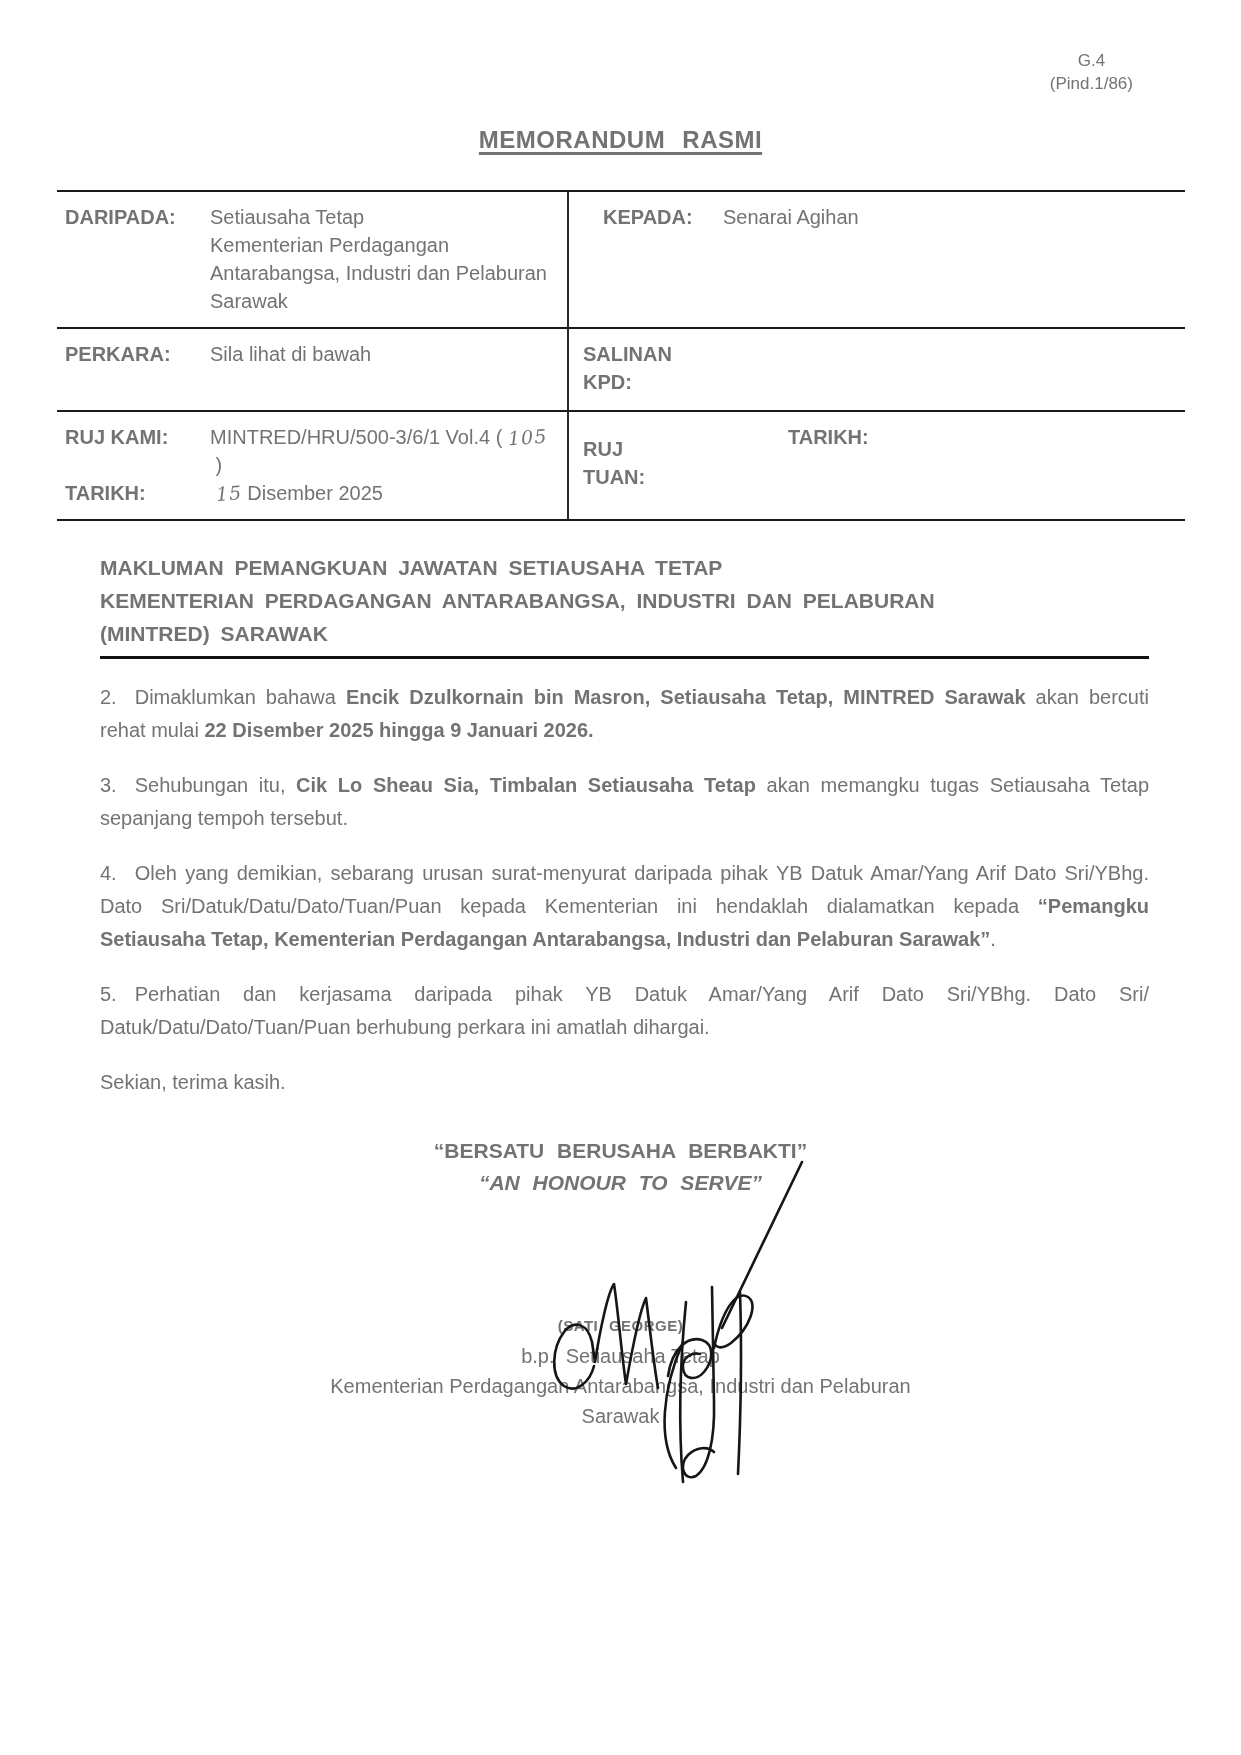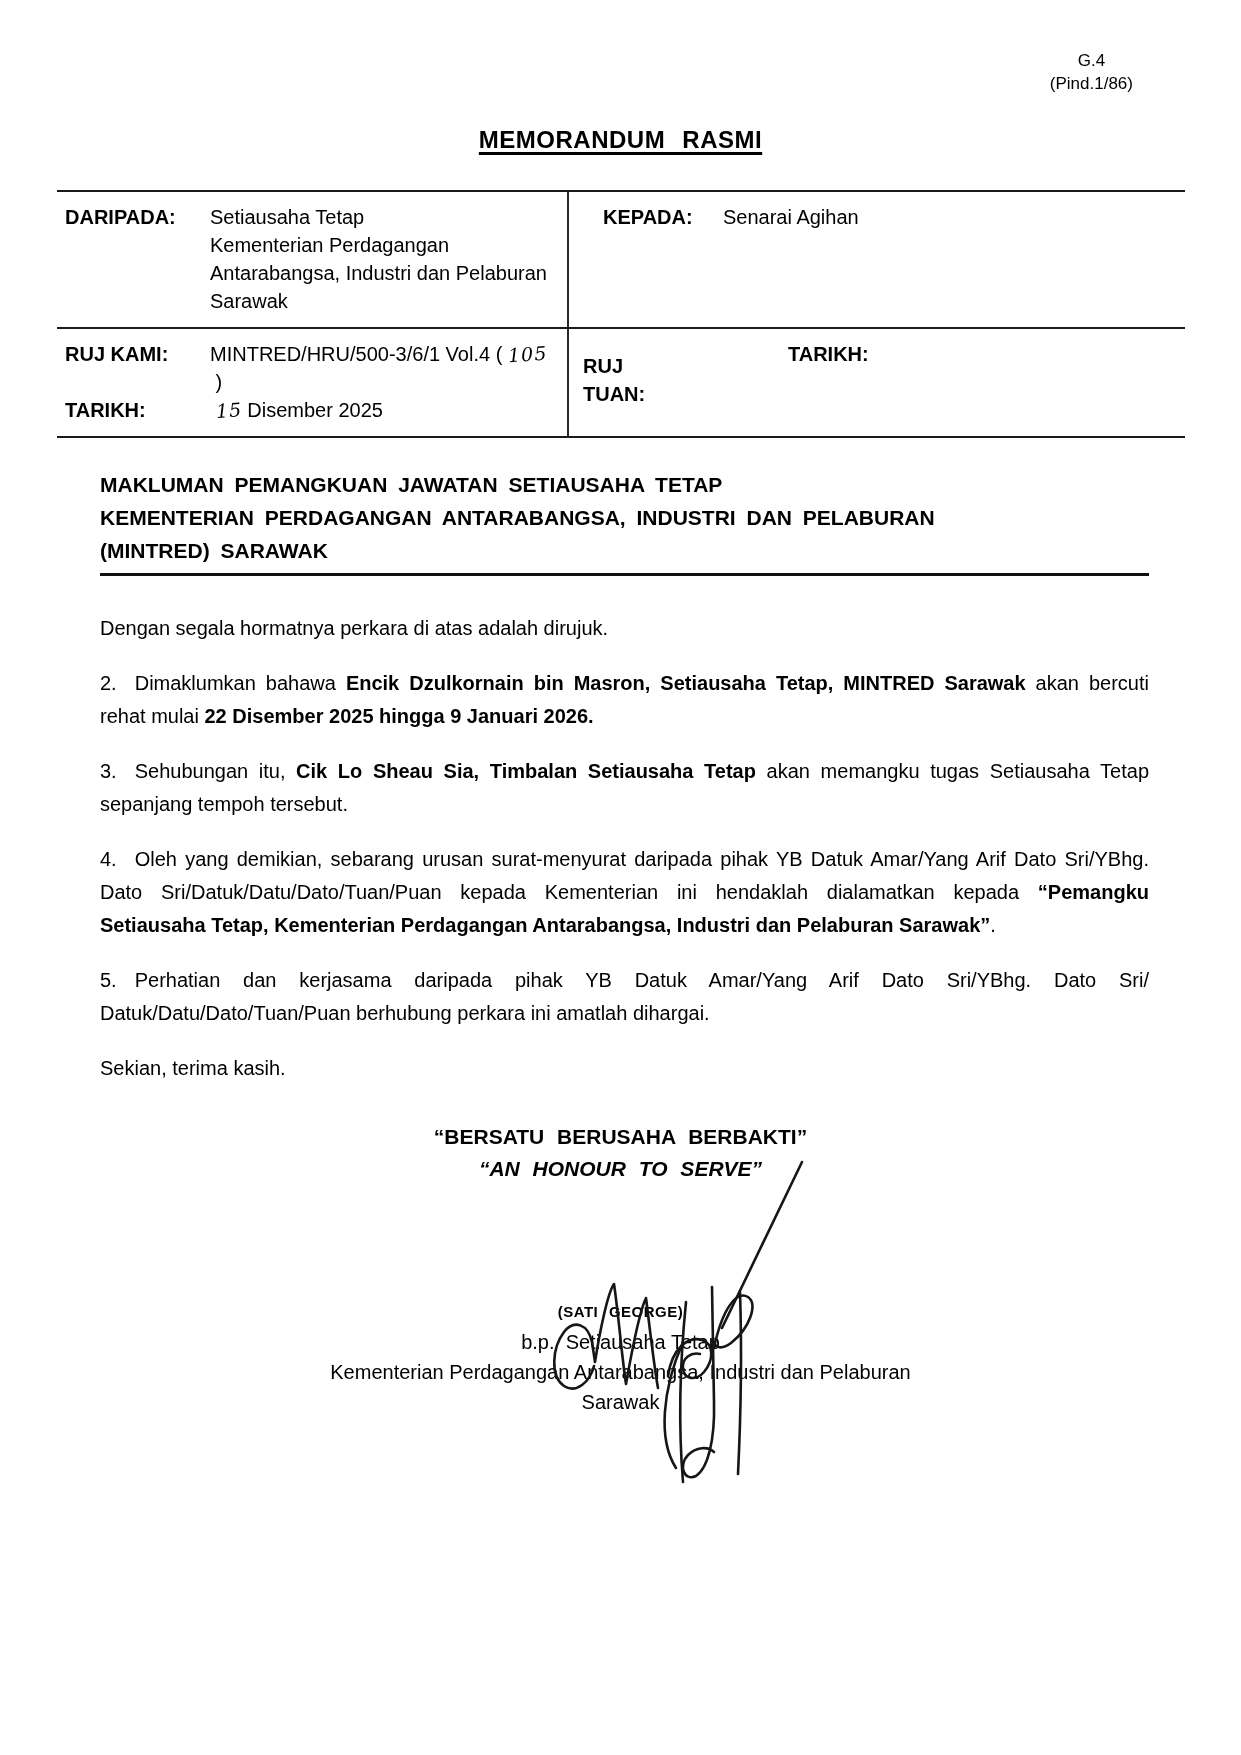--- a/index.html
+++ b/index.html
@@ -1,21 +1,21 @@
 <!DOCTYPE html>
 <html><head>
 <meta charset="utf-8">
 <style>
   * { margin:0; padding:0; box-sizing:border-box; }
   html,body { background:#ffffff; }
   .page {
     position:relative;
     width:1241px; height:1755px;
     background:#ffffff;
-    color:#000000;
+    color:#737373;
     font-family:"Liberation Sans","DejaVu Sans",sans-serif;
     font-size:20px;
     overflow:hidden;
   }
   
   .form-code-wrap { padding-top:50px; padding-right:108px; text-align:right; }
   .form-code-inner { display:inline-block; text-align:center; font-size:17px; line-height:1.35; }
   
   .memo-title {
     margin-top:30px; text-align:center;
@@ -97,20 +97,32 @@
         </div>
       </div>
       <div class="tcell-r">
         <div class="fieldline lh">
           <div class="flabel-r">KEPADA:</div>
           <div class="fvalue">Senarai Agihan</div>
         </div>
       </div>
     </div>
 
+    <div class="trow row2">
+      <div class="tcell-l">
+        <div class="fieldline lh">
+          <div class="flabel">PERKARA:</div>
+          <div class="fvalue">Sila lihat di bawah</div>
+        </div>
+      </div>
+      <div class="tcell-r">
+        <div class="bold lh">SALINAN</div>
+        <div class="bold lh">KPD:</div>
+      </div>
+    </div>
 
     <div class="trow row3">
       <div class="tcell-l">
         <div class="fieldline lh">
           <div class="flabel">RUJ KAMI:</div>
           <div class="fvalue"><span>MINTRED/HRU/500-3/6/1 Vol.4 (&nbsp;</span><span class="handwrite">105</span><span>&nbsp;)</span></div>
         </div>
         <div class="fieldline lh">
           <div class="flabel">TARIKH:</div>
           <div class="fvalue">&nbsp;<span class="handwrite">15</span> <span>Disember 2025</span></div>
@@ -129,21 +141,20 @@
 
   </div>
 
   <div class="subject">
     <div>MAKLUMAN PEMANGKUAN JAWATAN SETIAUSAHA TETAP</div>
     <div>KEMENTERIAN PERDAGANGAN ANTARABANGSA, INDUSTRI DAN PELABURAN</div>
     <div>(MINTRED) SARAWAK</div>
   </div>
   <div class="subject-rule"></div>
 
-  <p class="para first-para">Dengan segala hormatnya perkara di atas adalah dirujuk.</p>
 
   <p class="para justify"><span class="pnum">2.</span><span>Dimaklumkan bahawa </span><b>Encik Dzulkornain bin Masron, Setiausaha Tetap, MINTRED Sarawak</b><span> akan bercuti rehat mulai </span><b>22 Disember 2025 hingga 9 Januari 2026.</b></p>
 
   <p class="para justify"><span class="pnum">3.</span><span>Sehubungan itu, </span><b>Cik Lo Sheau Sia, Timbalan Setiausaha Tetap</b><span> akan memangku tugas Setiausaha Tetap sepanjang tempoh tersebut.</span></p>
 
   <p class="para justify"><span class="pnum">4.</span><span>Oleh yang demikian, sebarang urusan surat-menyurat daripada pihak YB Datuk Amar/Yang Arif Dato Sri/YBhg. Dato Sri/Datuk/Datu/Dato/Tuan/Puan kepada Kementerian ini hendaklah dialamatkan kepada </span><b>“Pemangku Setiausaha Tetap, Kementerian Perdagangan Antarabangsa, Industri dan Pelaburan Sarawak”</b><span>.</span></p>
 
   <p class="para justify"><span class="pnum">5.</span><span>Perhatian dan kerjasama daripada pihak YB Datuk Amar/Yang Arif Dato Sri/YBhg. Dato Sri/ Datuk/Datu/Dato/Tuan/Puan berhubung perkara ini amatlah dihargai.</span></p>
 
   <p class="para">Sekian, terima kasih.</p>

